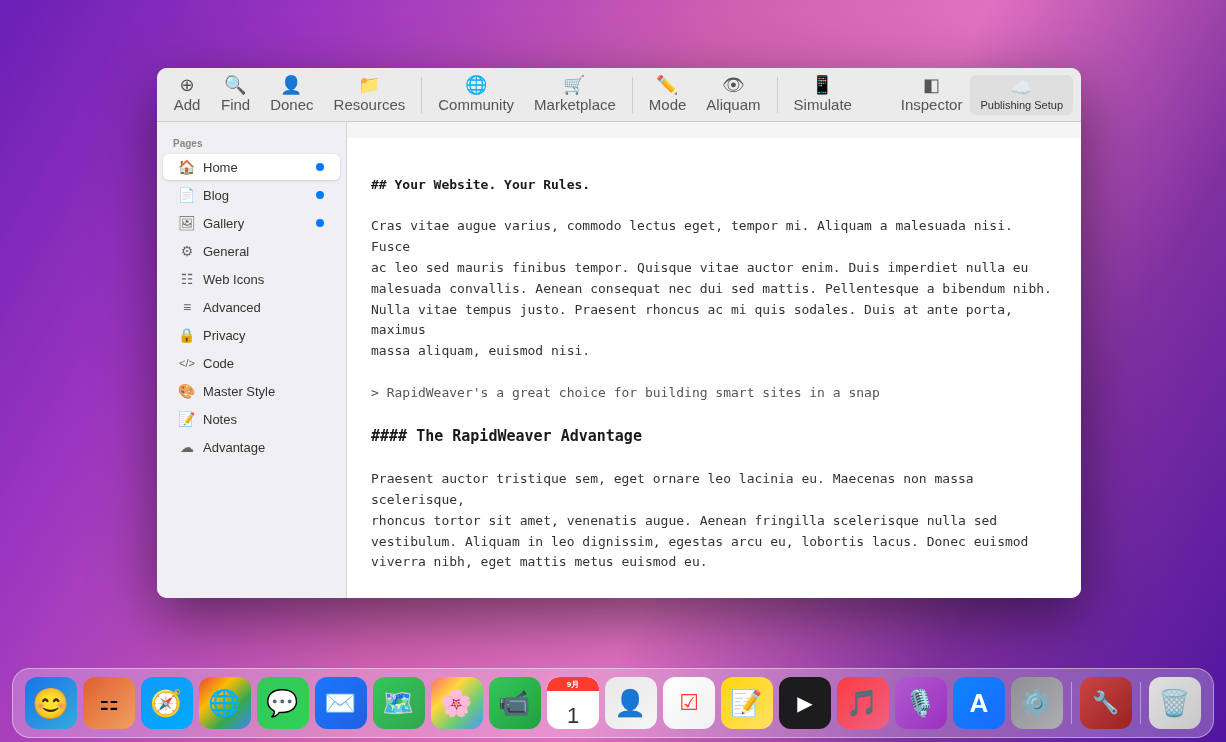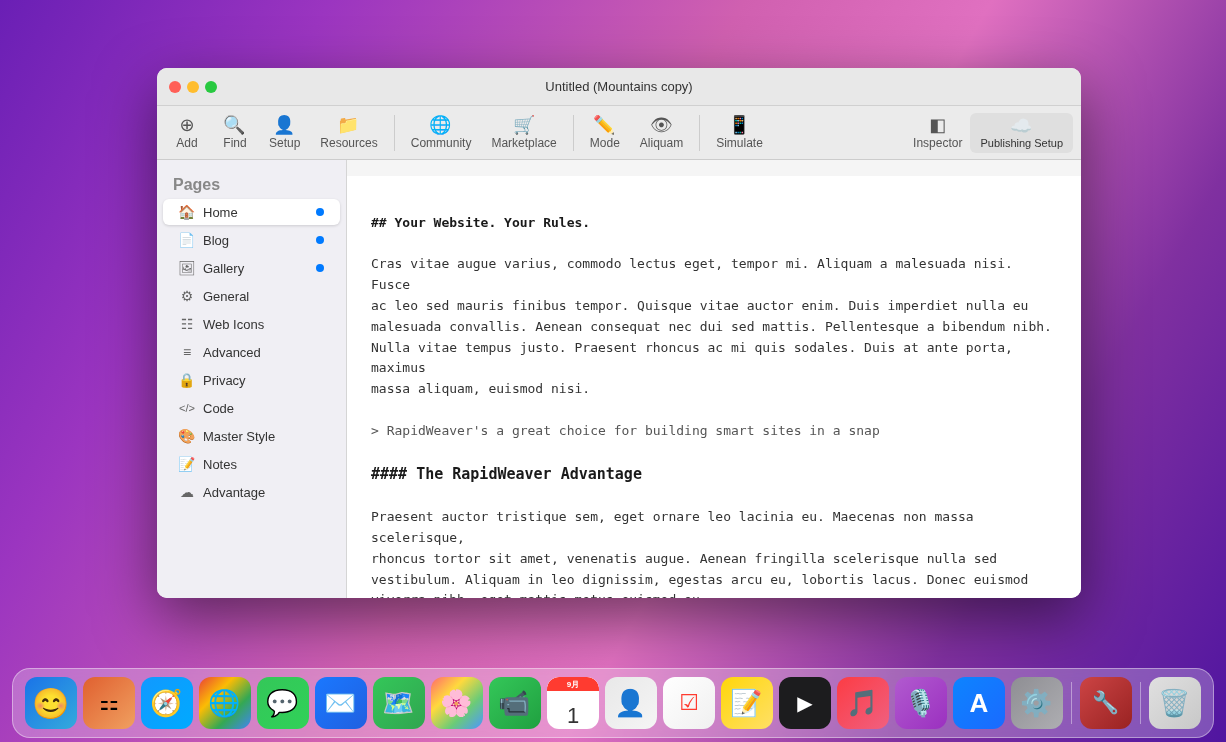--- a/index.html
+++ b/index.html
@@ -81,21 +81,21 @@
       border-radius: 6px;
       min-width: 44px;
     }
     .toolbar-icon {
       font-size: 18px;
       color: #555;
       line-height: 1;
       margin-bottom: 2px;
     }
     .toolbar-label {
-      font-size: 12px;
+      font-size: 15px;
       color: #555;
     }
     .toolbar-sep {
       width: 1px;
       height: 36px;
       background: #ccc;
       margin: 0 4px;
     }
     .toolbar-right {
       margin-left: auto;
@@ -140,21 +140,21 @@
       width: 190px;
       background: #f0eff4;
       border-right: 1px solid #d5d5d5;
       display: flex;
       flex-direction: column;
       flex-shrink: 0;
       overflow-y: auto;
       padding-top: 8px;
     }
     .sidebar-section-label {
-      font-size: 16px;
+      font-size: 10px;
       color: #888;
       font-weight: 600;
       padding: 8px 16px 4px;
       text-transform: none;
     }
     .sidebar-item {
       display: flex;
       align-items: center;
       padding: 5px 16px;
       cursor: pointer;
@@ -297,41 +297,33 @@
     .md-blockquote { color: #555; }
     .md-para { font-family: 'Menlo', monospace; font-size: 13px; }
   </style>
 </head>
 <body>
 
 <div style="position:absolute;inset:0;background:linear-gradient(120deg,#6a1fb5 0%,#9b35c0 20%,#d060b0 45%,#e070c0 60%,#8030a0 80%,#5015a0 100%);"></div>
 
 <div class="window">
 
-  <div class="titlebar">
-    <div class="traffic-lights">
-      <div class="traffic-light tl-red"></div>
-      <div class="traffic-light tl-yellow"></div>
-      <div class="traffic-light tl-green"></div>
-    </div>
-    <span class="titlebar-title">Untitled (Mountains copy)</span>
-  </div>
 
   <div class="toolbar">
     <div class="toolbar-group">
       <span class="toolbar-icon">⊕</span>
       <span class="toolbar-label">Add</span>
     </div>
     <div class="toolbar-group">
       <span class="toolbar-icon">🔍</span>
       <span class="toolbar-label">Find</span>
     </div>
     <div class="toolbar-group">
       <span class="toolbar-icon">👤</span>
-      <span class="toolbar-label">Setup</span>
+      <span class="toolbar-label">Donec</span>
     </div>
     <div class="toolbar-group">
       <span class="toolbar-icon">📁</span>
       <span class="toolbar-label">Resources</span>
     </div>
     <div class="toolbar-sep"></div>
     <div class="toolbar-group">
       <span class="toolbar-icon">🌐</span>
       <span class="toolbar-label">Community</span>
     </div>

